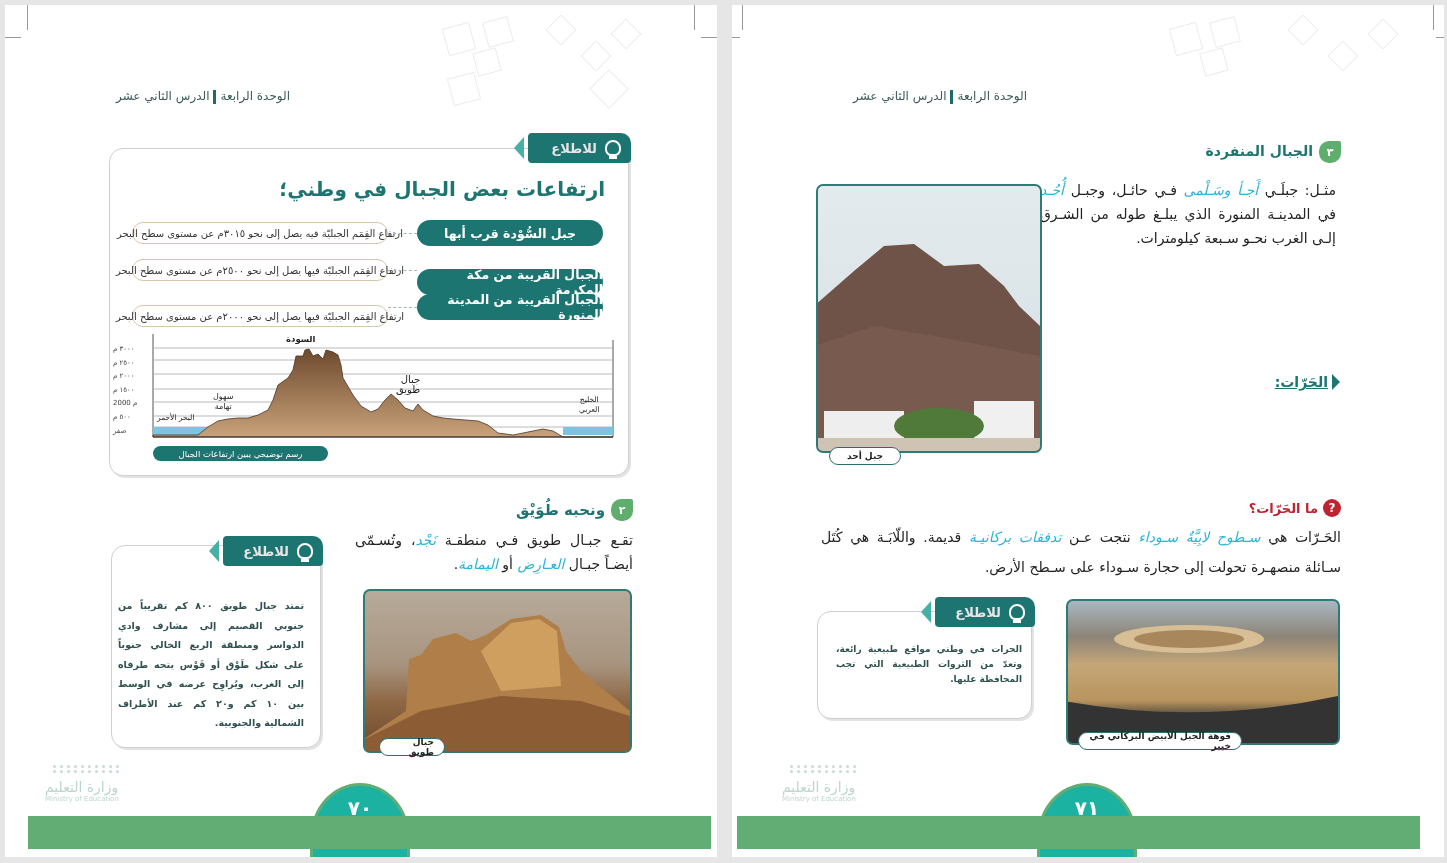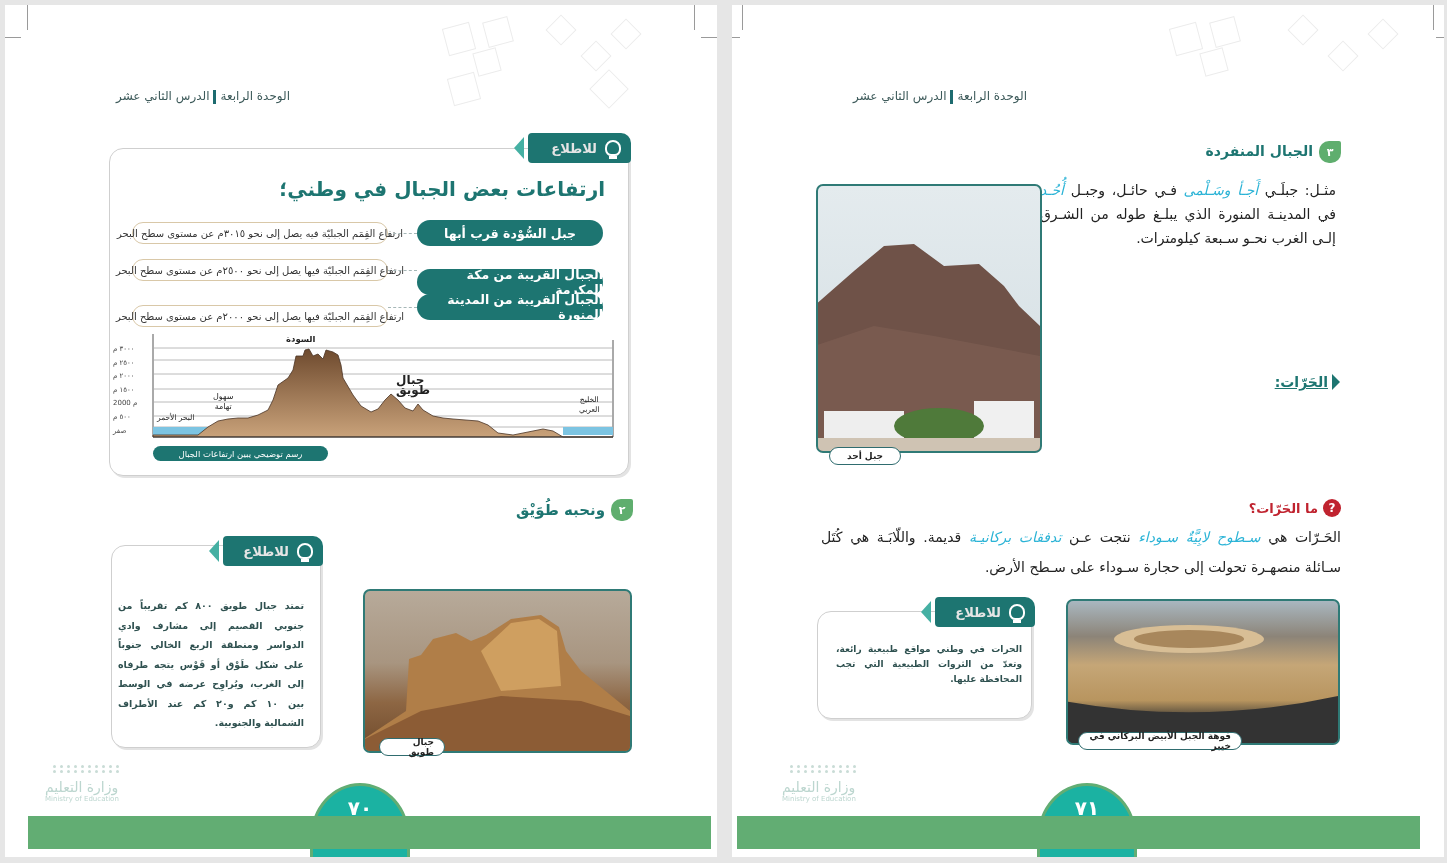--- a/index.html
+++ b/index.html
@@ -137,39 +137,42 @@
     <div style="position:absolute;left:0;top:13px;font-size:7px;color:#444;line-height:13.6px;text-align:left;direction:ltr;">
       <div>٣٠٠٠ م</div>
       <div>٢٥٠٠ م</div>
       <div>٢٠٠٠ م</div>
       <div>١٥٠٠ م</div>
       <div>2000 م</div>
       <div>٥٠٠ م</div>
       <div>صفر</div>
     </div>
     <div style="position:absolute;left:173px;top:4px;font-size:8.5px;color:#222;font-weight:bold;">السودة</div>
-    <div style="position:absolute;left:283px;top:45px;font-size:12px;color:#222;text-align:left;line-height:10px;font-weight:bold;">
+    <div style="position:absolute;left:283px;top:45px;font-size:10px;color:#222;text-align:right;line-height:10px;">
       <div>جبال</div>
         <div>طويق</div>
     </div>
     <div style="position:absolute;left:100px;top:62px;font-size:8px;color:#222;text-align:center;line-height:10px;">
       <div>سهول</div>
         <div>تهامة</div>
     </div>
     <div style="position:absolute;left:44px;top:83px;font-size:7.5px;color:#222;">البحر الأحمر</div>
     <div style="position:absolute;left:466px;top:65px;font-size:7.5px;color:#222;text-align:center;line-height:10px;">
       <div>الخليج</div>
         <div>العربي</div>
     </div>
   </div>
   <div class="pill" style="top:441px;left:148px;width:175px;height:15px;font-size:8.5px;font-weight:normal;border-radius:8px;">رسم توضيحي يبين ارتفاعات الجبال</div>
 
   <div class="title-teal" style="position:absolute;top:494px;right:84px;font-size:15px;">
     <span class="num-badge">٢</span><span>ونحبه طُوَيْق</span>
   </div>
+  <div class="body-text" style="top:523px;right:84px;width:278px;">
+    <span>تقـع جبـال طويق فـي منطقـة </span><span class="hl">نَجْد</span><span>، وتُسـمّى أيضـاً جبـال </span><span class="hl">العـارِض</span><span> أو </span><span class="hl">اليمامة</span><span>.</span>
+  </div>
   <div class="photo" style="top:584px;left:358px;width:269px;height:164px;background:linear-gradient(180deg,#b7aa9a 0%,#a89580 45%,#8d6643 70%,#6f4a2b 100%);">
     <svg width="269" height="164" viewBox="0 0 269 164">
       <path d="M45,120 L48,68 L60,64 L72,48 L95,42 L110,50 L125,44 L150,28 L180,24 L198,36 L205,60 L220,80 L269,120 L269,164 L0,164 L0,150 Z" fill="#b07e48"></path>
       <path d="M120,60 L150,32 L178,28 L196,40 L200,95 L140,100 Z" fill="#d7a766" opacity="0.8"></path>
       <path d="M0,150 L60,120 L140,105 L220,110 L269,125 L269,164 L0,164 Z" fill="#8c5c35"></path>
     </svg>
   </div>
   <div class="caption" style="top:733px;left:374px;width:66px;">جبال طويق</div>
 
   <div class="framebox" style="top:540px;left:106px;width:210px;height:203px;"></div>

